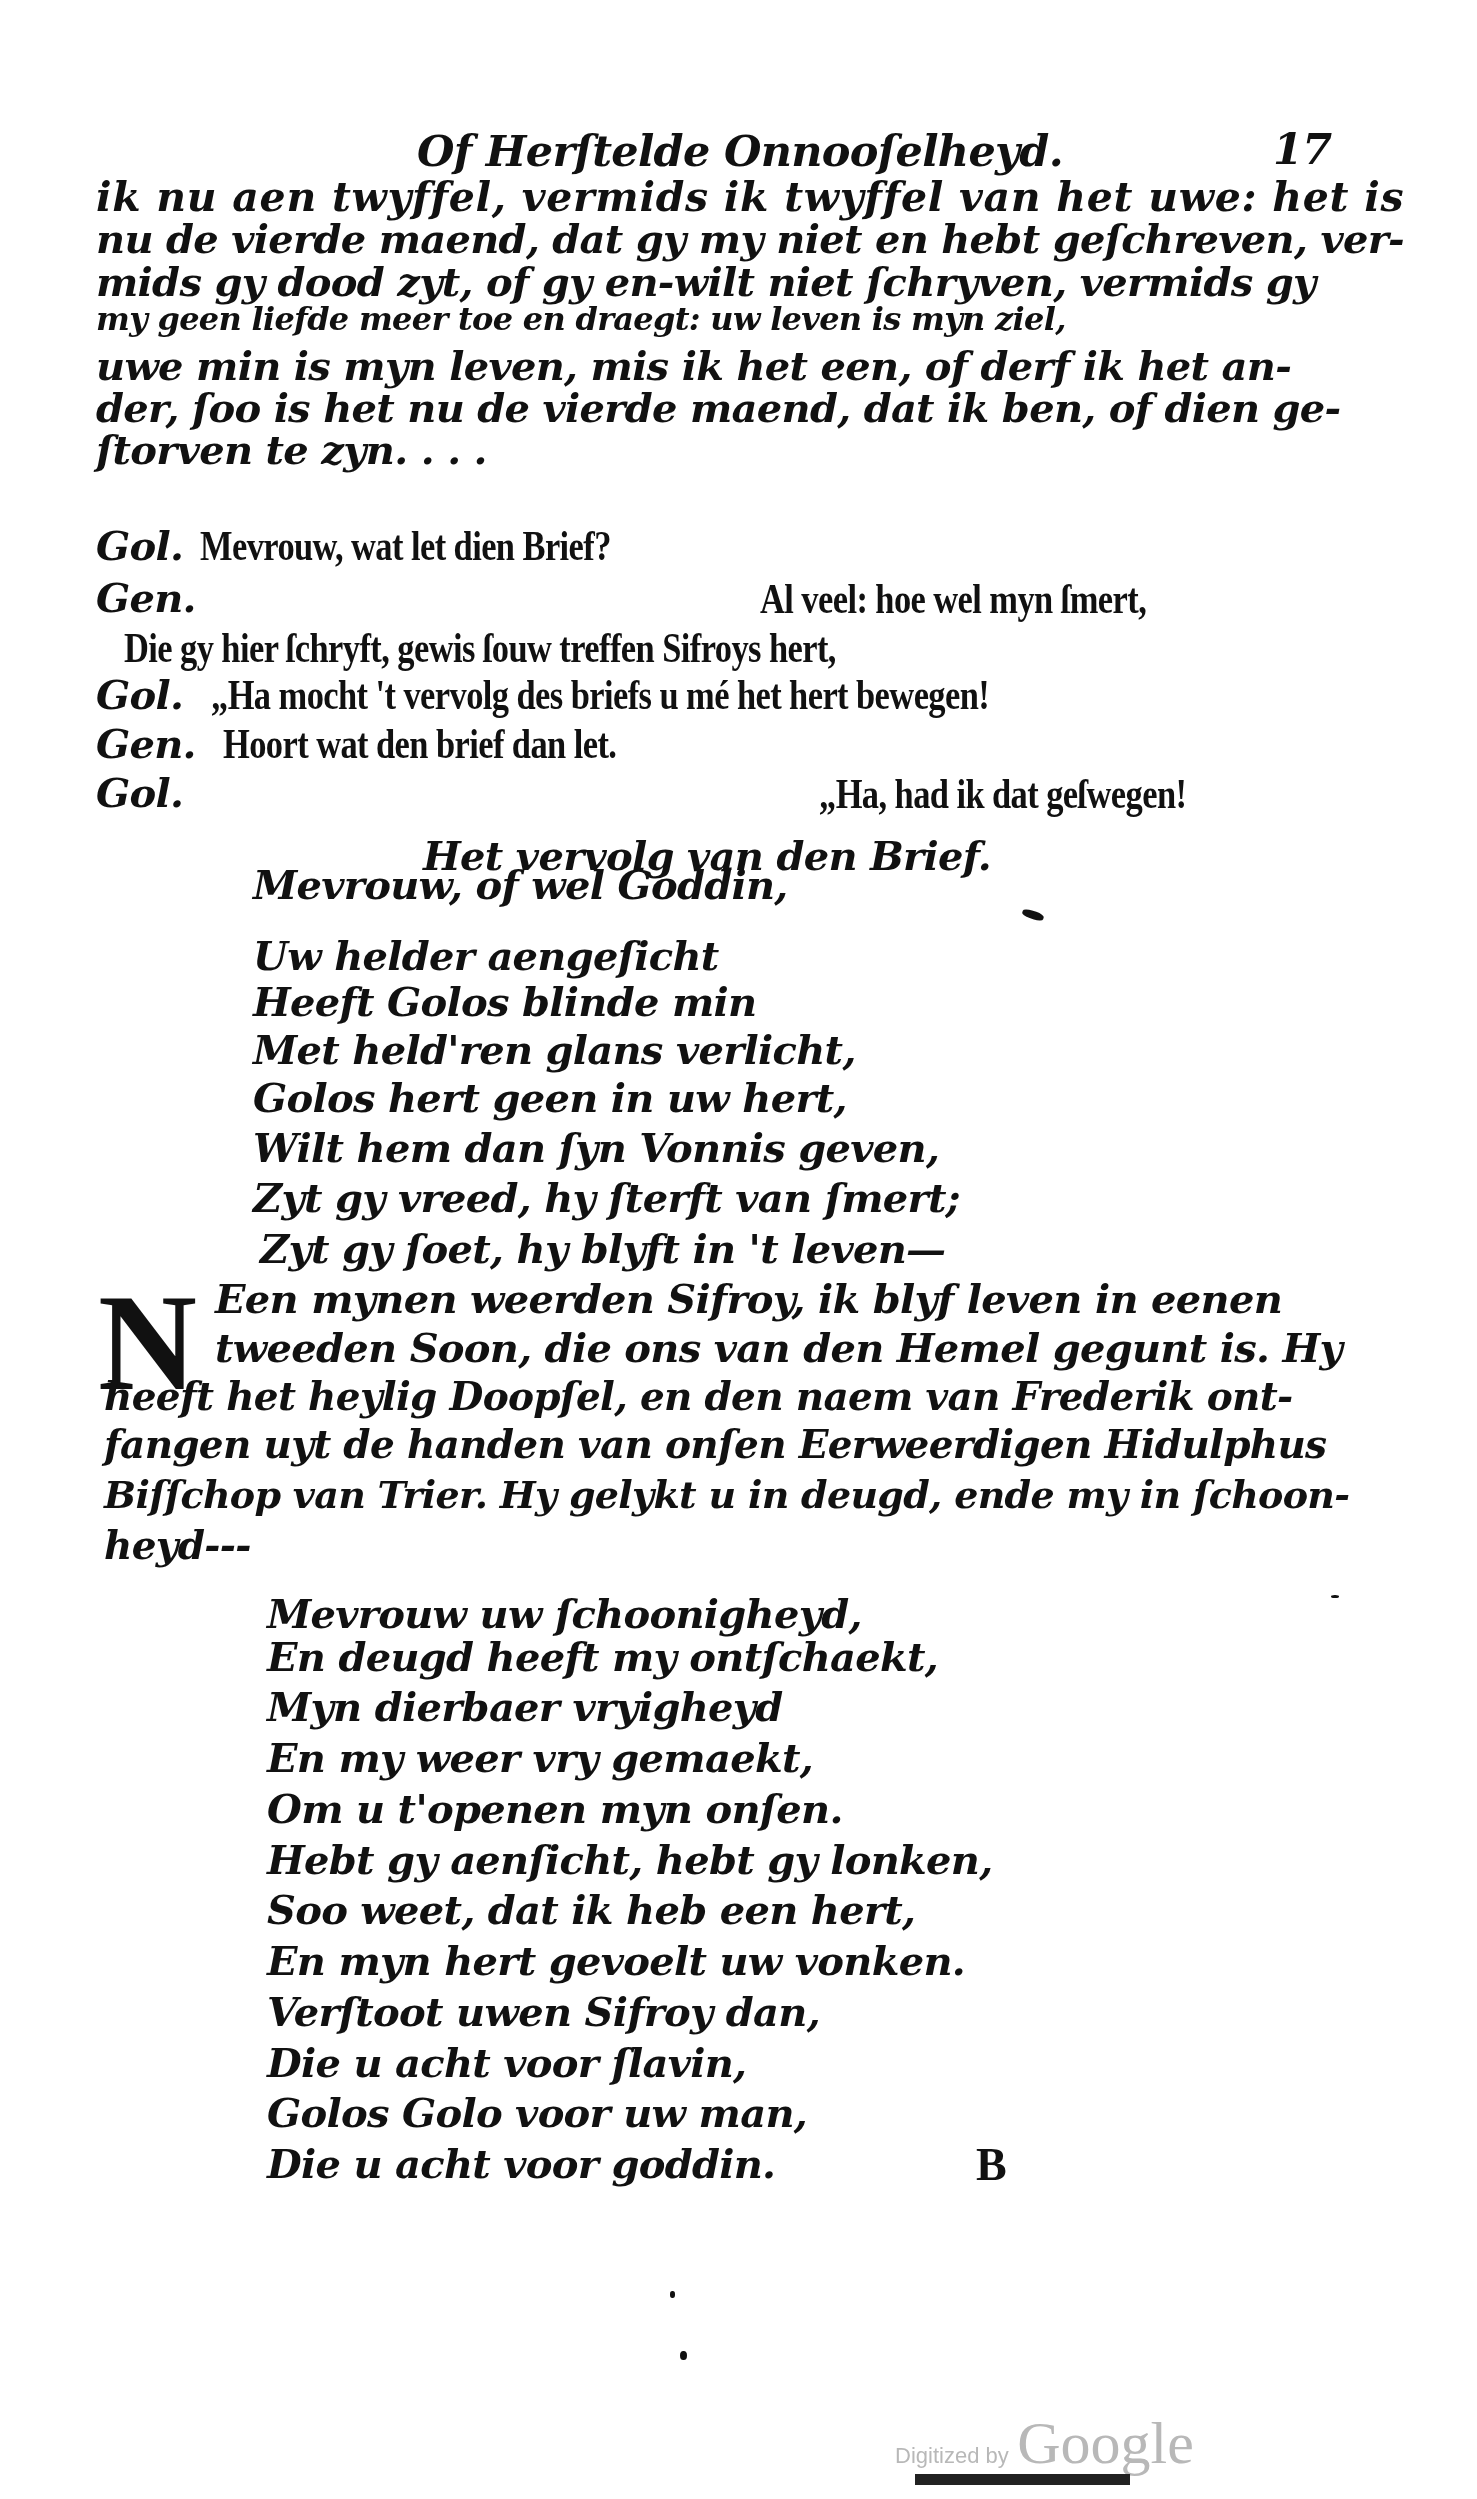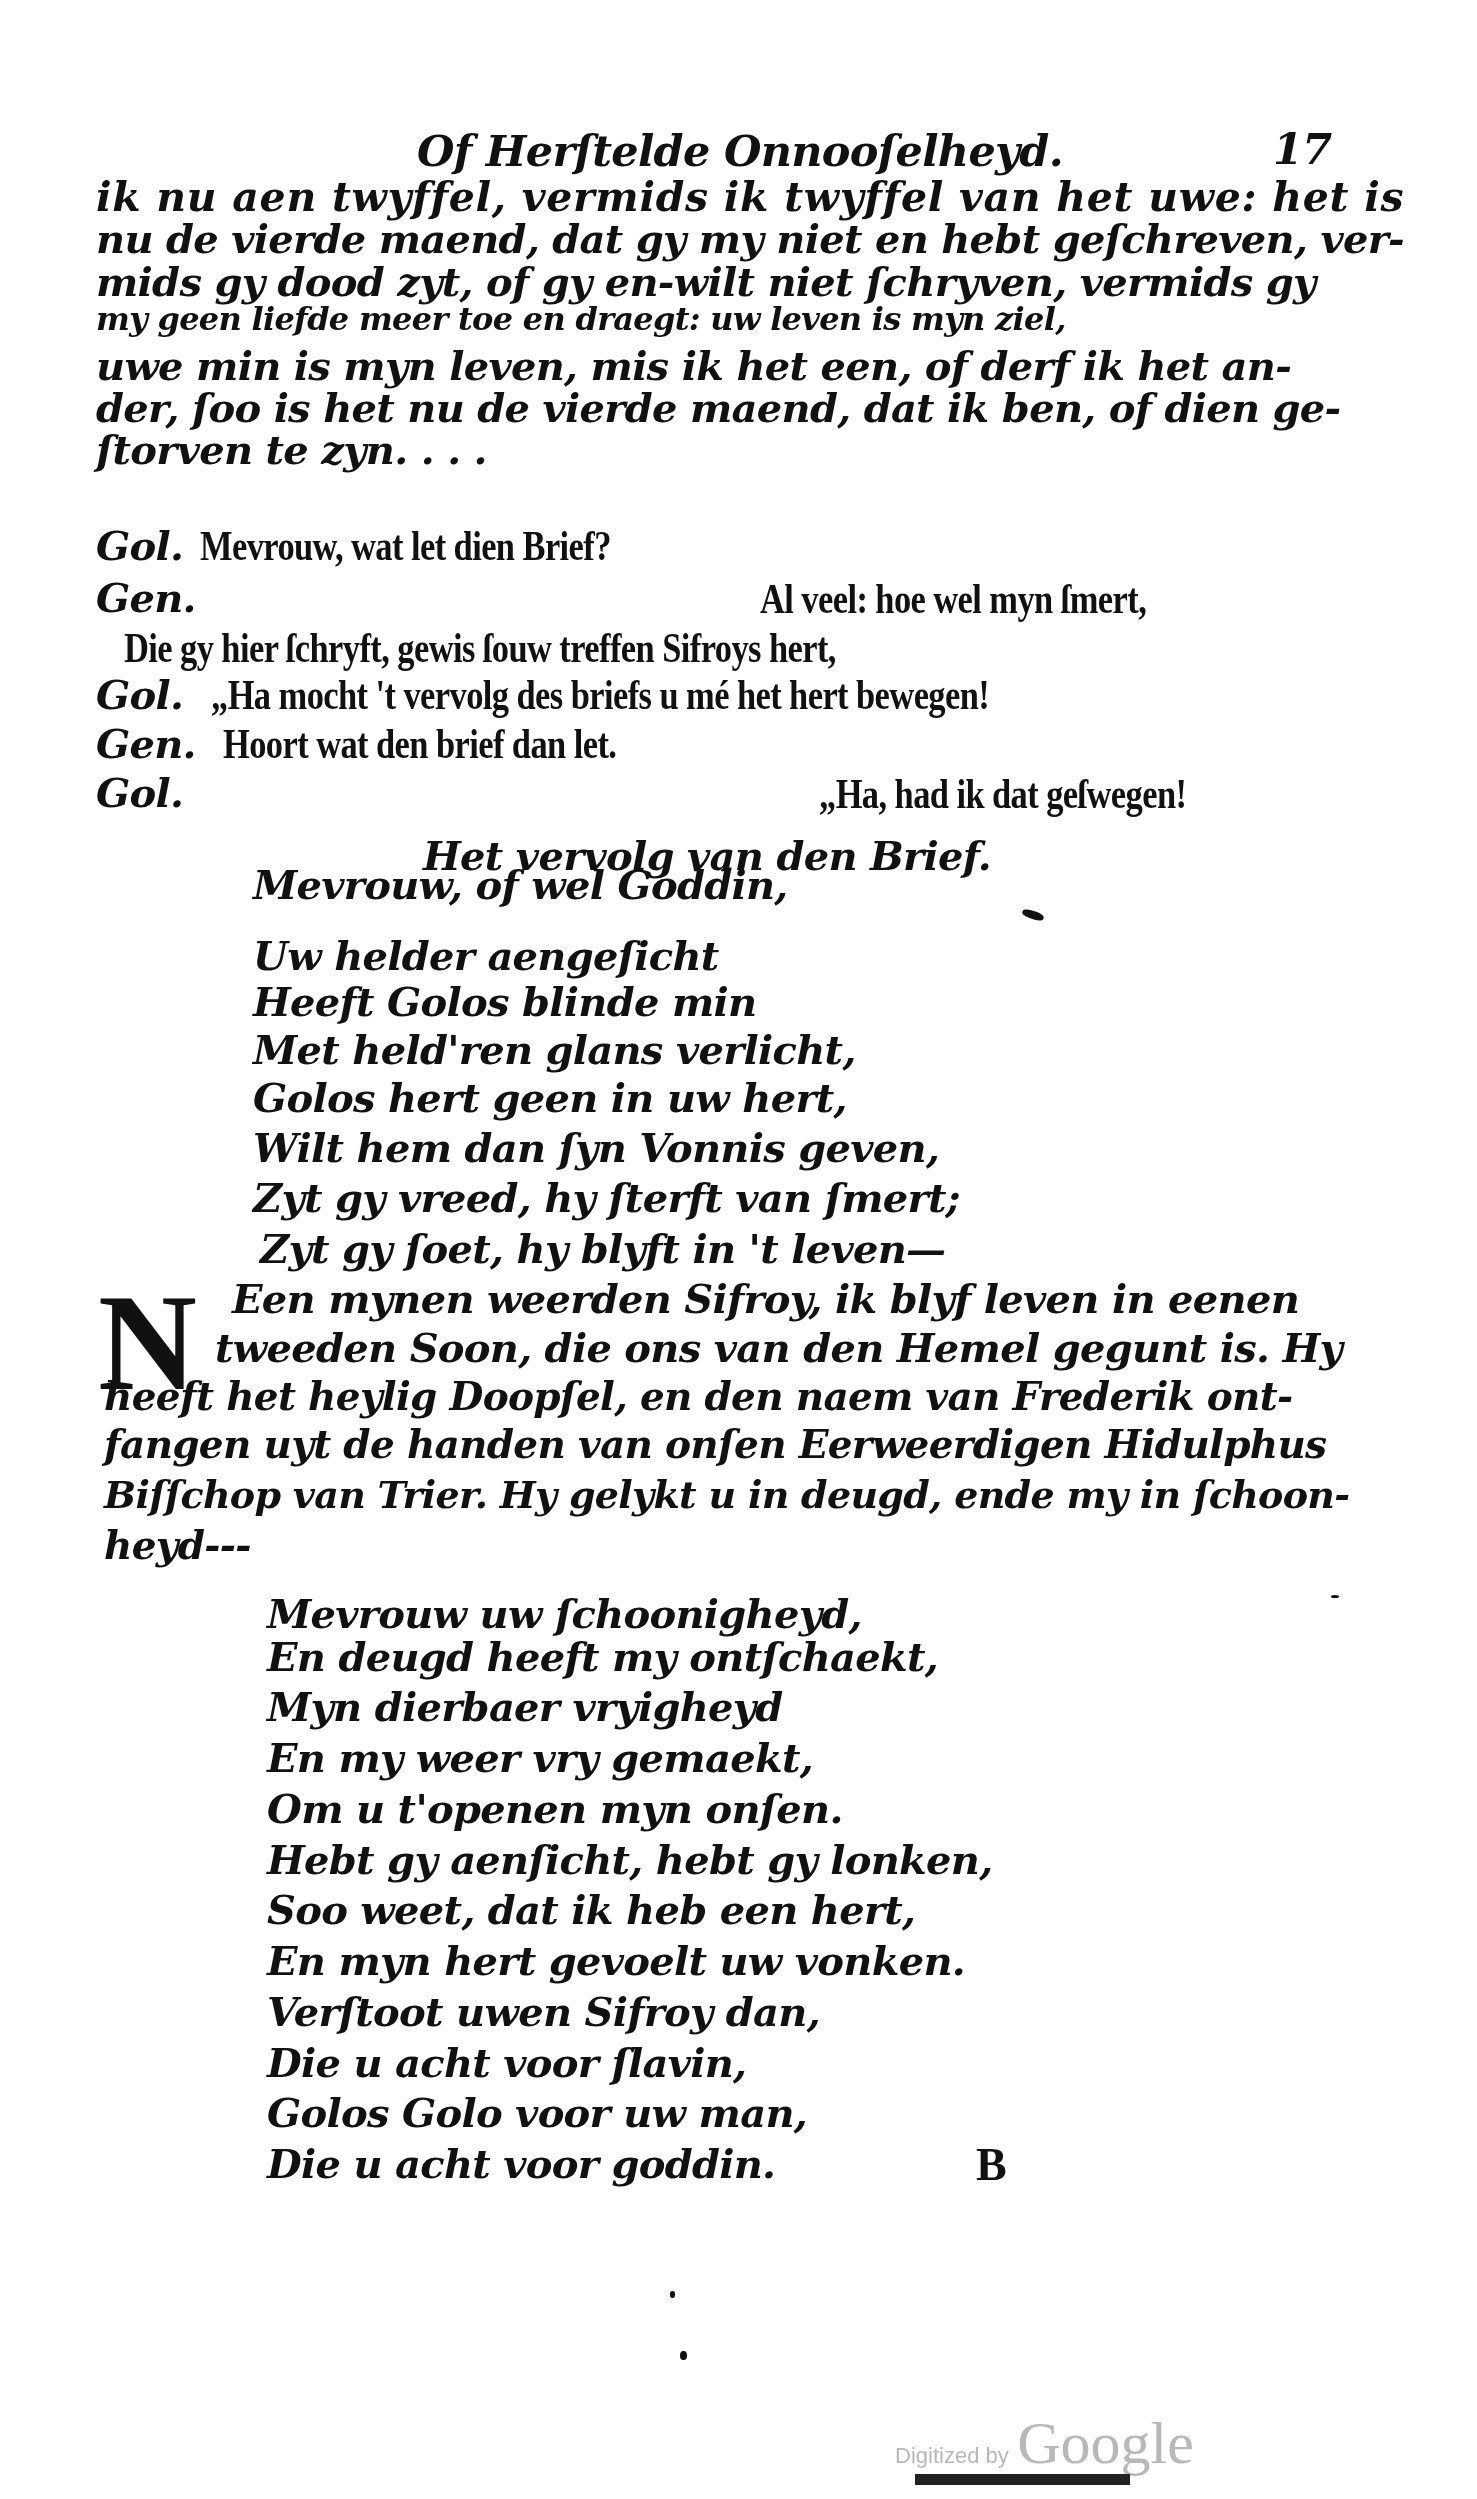--- a/index.html
+++ b/index.html
@@ -72,21 +72,21 @@
     <div class="line it" style="left:253px; top:982px;">Heeft Golos blinde min</div>
     <div class="line it" style="left:253px; top:1030px;">Met held'ren glans verlicht,</div>
     <div class="line it" style="left:253px; top:1078px;">Golos hert geen in uw hert,</div>
     <div class="line it" style="left:253px; top:1128px;">Wilt hem dan ſyn Vonnis geven,</div>
     <div class="line it" style="left:253px; top:1178px;">Zyt gy vreed, hy ſterft van ſmert;</div>
     <div class="line it" style="left:260px; top:1229px;">Zyt gy ſoet, hy blyft in 't leven—</div>
   </div>
 
   <div>
     <div class="dropcap" style="left:98px; top:1275px;">N</div>
-    <div class="line it" style="left:232px; top:1279px; font-size:40px;">Een mynen weerden Sifroy, ik blyf leven in eenen</div>
+    <div class="line it" style="left:215px; top:1279px; font-size:40px;">Een mynen weerden Sifroy, ik blyf leven in eenen</div>
     <div class="line it" style="left:215px; top:1328px; font-size:40px;">tweeden Soon, die ons van den Hemel gegunt is. Hy</div>
     <div class="line it" style="left:104px; top:1377px; font-size:39px;">heeft het heylig Doopſel, en den naem van Frederik ont-</div>
     <div class="line it" style="left:104px; top:1425px; font-size:39px;">fangen uyt de handen van onſen Eerweerdigen Hidulphus</div>
     <div class="line it" style="left:104px; top:1476px; font-size:38px;">Biſſchop van Trier. Hy gelykt u in deugd, ende my in ſchoon-</div>
     <div class="line it" style="left:104px; top:1526px; font-size:39px;">heyd---</div>
   </div>
 
   <div>
     <div class="line it" style="left:267px; top:1586px;margin-top:8px;">Mevrouw uw ſchoonigheyd,</div>
     <div class="line it" style="left:267px; top:1637px;">En deugd heeft my ontſchaekt,</div>

